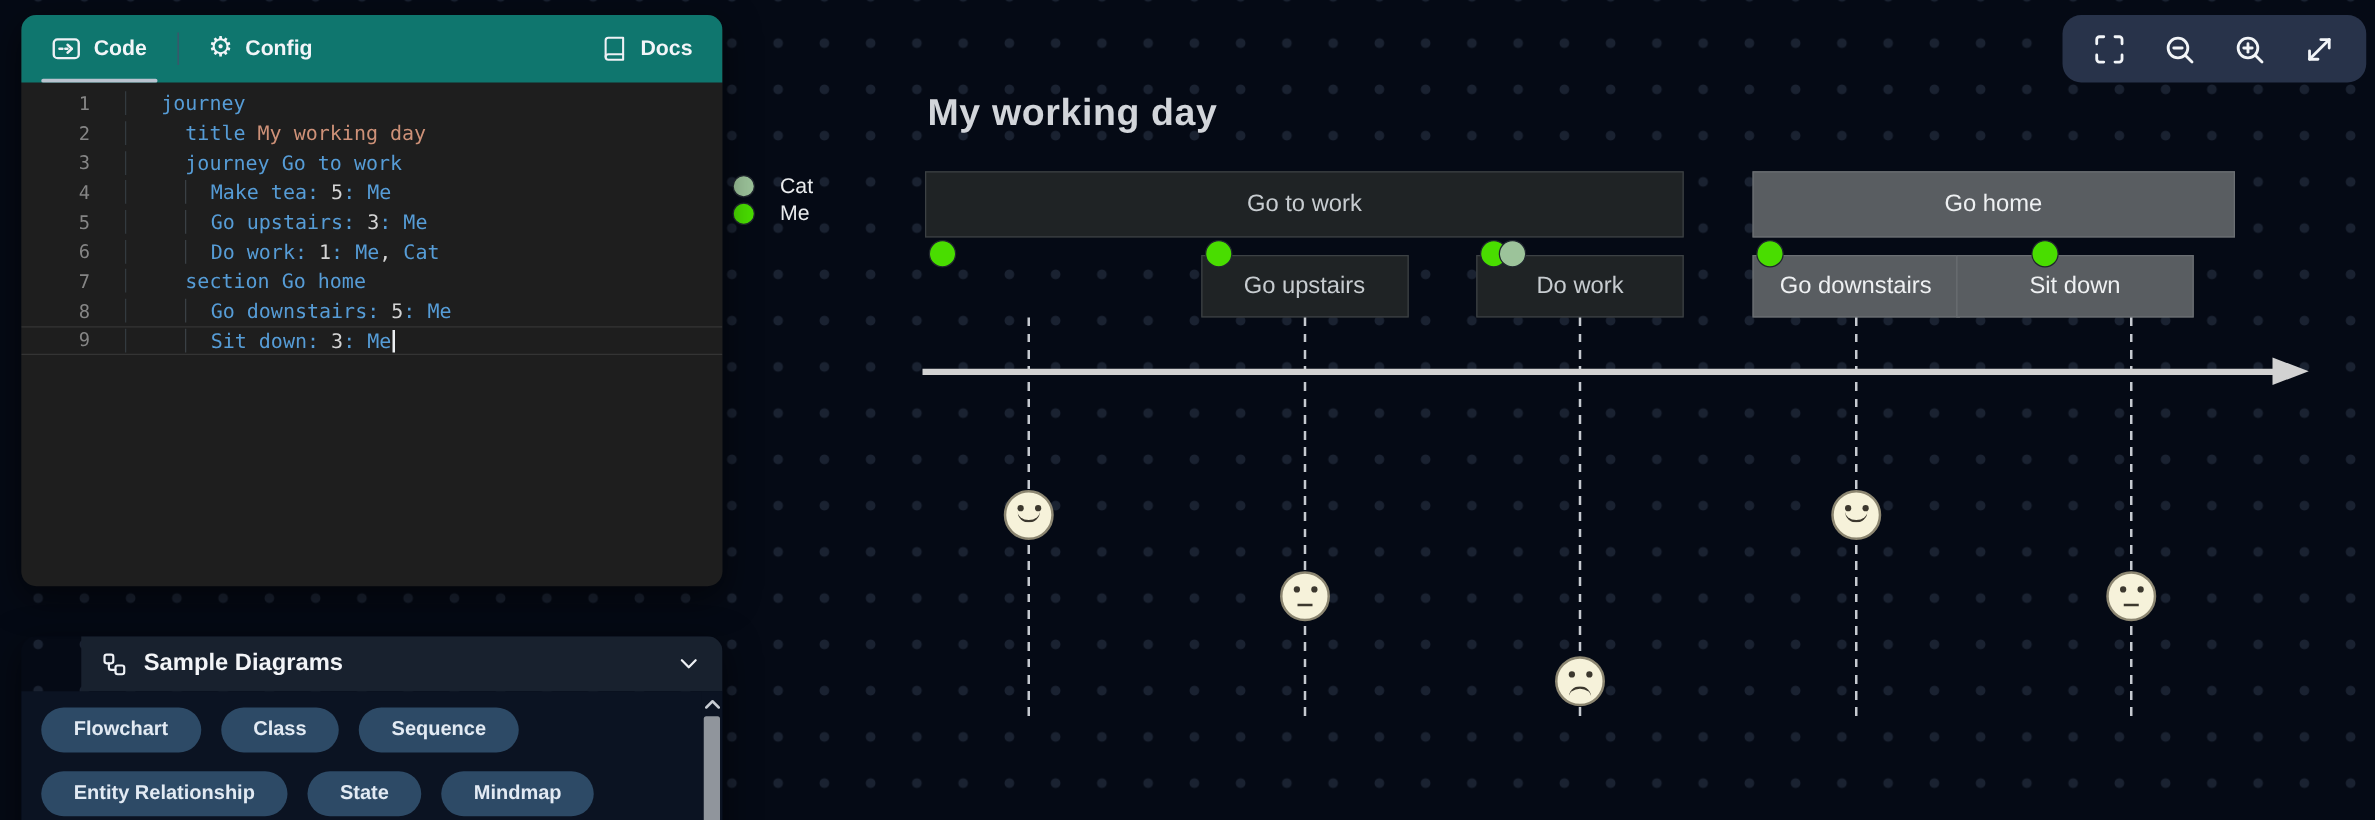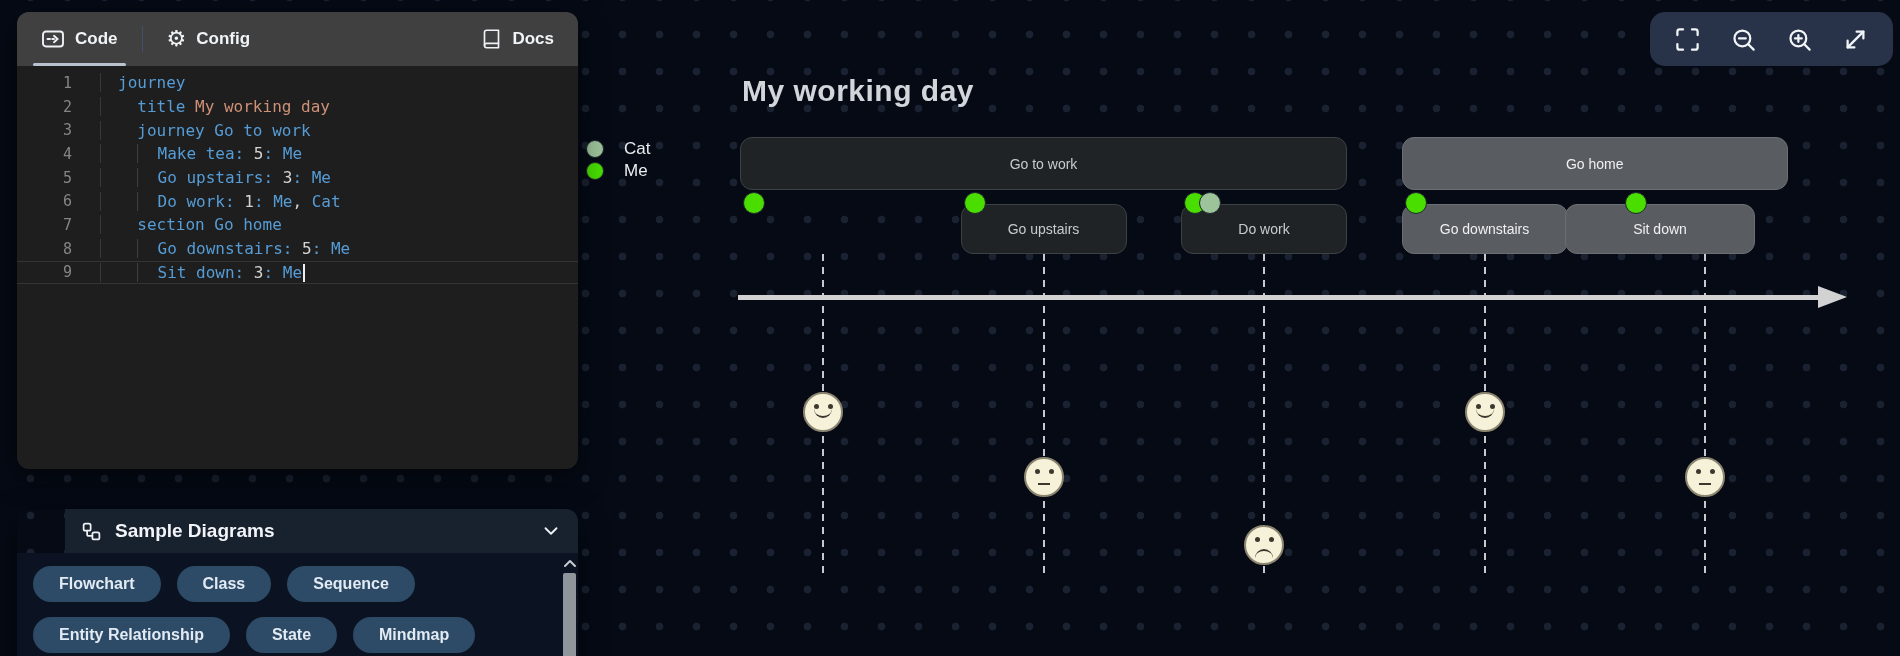--- a/index.html
+++ b/index.html
@@ -17,39 +17,39 @@
   }
 
   
   .code-panel{
     position:absolute; left:17px; top:12px; width:561px; height:457px;
     background:#1e1e1e; border-radius:12px; z-index:10;
     box-shadow:0 8px 28px rgba(0,0,0,.55); overflow:hidden;
     display:flex; flex-direction:column;
   }
   .editor-toolbar{
-    height:54px; background:#404040; display:flex; align-items:stretch;
+    height:54px; background:#0f766e; display:flex; align-items:stretch;
     padding:0 16px; flex:none;text-align:center;
   }
   .tab{ display:flex; align-items:center; gap:10px; color:#f2f5f8;
     font-size:17px; font-weight:600; padding:0 8px; position:relative; cursor:pointer;}
   .tab.active::after{ content:""; position:absolute; left:0; right:0; bottom:0;
     height:3px; background:#b9c3cf; border-radius:2px;}
   .tab svg{ stroke:#eef1f5; fill:none; stroke-width:1.9; stroke-linecap:round; stroke-linejoin:round;}
   .tab .gear{ font-family:"DejaVu Sans", sans-serif; font-size:22px; font-weight:400; line-height:1;}
   .tab-divider{ width:1px; background:#44506a; margin:14px 16px; }
   .toolbar-spacer{ flex:1; }
 
   .editor-body{ flex:1; padding-top:5px; font-family:"DejaVu Sans Mono", monospace;
     font-size:16px; position:relative; }
   .code-line{ display:flex; height:23.7px; align-items:center; white-space:pre; }
   .code-line.current{ border-top:1px solid rgba(255,255,255,.10);
     border-bottom:1px solid rgba(255,255,255,.10); }
   .gutter{ width:55px; text-align:right; color:#858585; flex:none; font-size:15px;}
-  .code-text{ margin-left:28px; border-left:1px solid #333a3f; padding-left:17px;
+  .code-text{ margin-left:28px; border-left:1px solid #333a3f; padding-left:28px;
     color:#d4d4d4; }
   .tok-kw{ color:#569cd6; } .tok-str{ color:#ce9178; } .tok-pl{ color:#d4d4d4; }
   .guide{ border-left:1px solid #3a4045; }
   .cursor{ display:inline-block; width:2px; height:18px; background:#eceff2;
     vertical-align:middle; margin-left:1px; }
 
   
   .samples-panel{
     position:absolute; left:17px; top:509px; width:561px; height:170px;
     border-radius:12px 12px 0 0; overflow:hidden; z-index:10;
@@ -78,21 +78,21 @@
 
   
   .journey-layer{ position:absolute; inset:0; z-index:5; }
   .journey-title{ position:absolute; left:742px; top:74px; font-size:30px; font-weight:700;
     color:#d2d5da; letter-spacing:.5px;}
   .legend-row{ position:absolute; display:flex; align-items:center; gap:20px; }
   .legend-dot{ width:18px; height:18px; border-radius:50%; border:1px solid #20262e;}
   .legend-label{ color:#eaecee; font-size:17px; }
 
   .section-bar, .task-bar{ position:absolute; display:flex; align-items:center;
-    justify-content:center; font-size:14px; border-radius:12px; }
+    justify-content:center; font-size:19px; border-radius:0; }
   .theme-dark{ background:#1f2325; border:1px solid #3c4144; color:#c7ccd0; }
   .theme-light{ background:#595d61; border:1px solid #6b6f73; color:#eef0f2; }
 
   .actor-dot{ position:absolute; width:22px; height:22px; border-radius:50%;
     border:1.5px solid #20262e; z-index:8;}
 
   .dash-line{ position:absolute; width:2px;
     background:repeating-linear-gradient(180deg,#c6cad0 0 7px, transparent 7px 13px);
     z-index:4;}
   .arrow-line{ position:absolute; left:738px; top:295px; width:1081px; height:5px;

